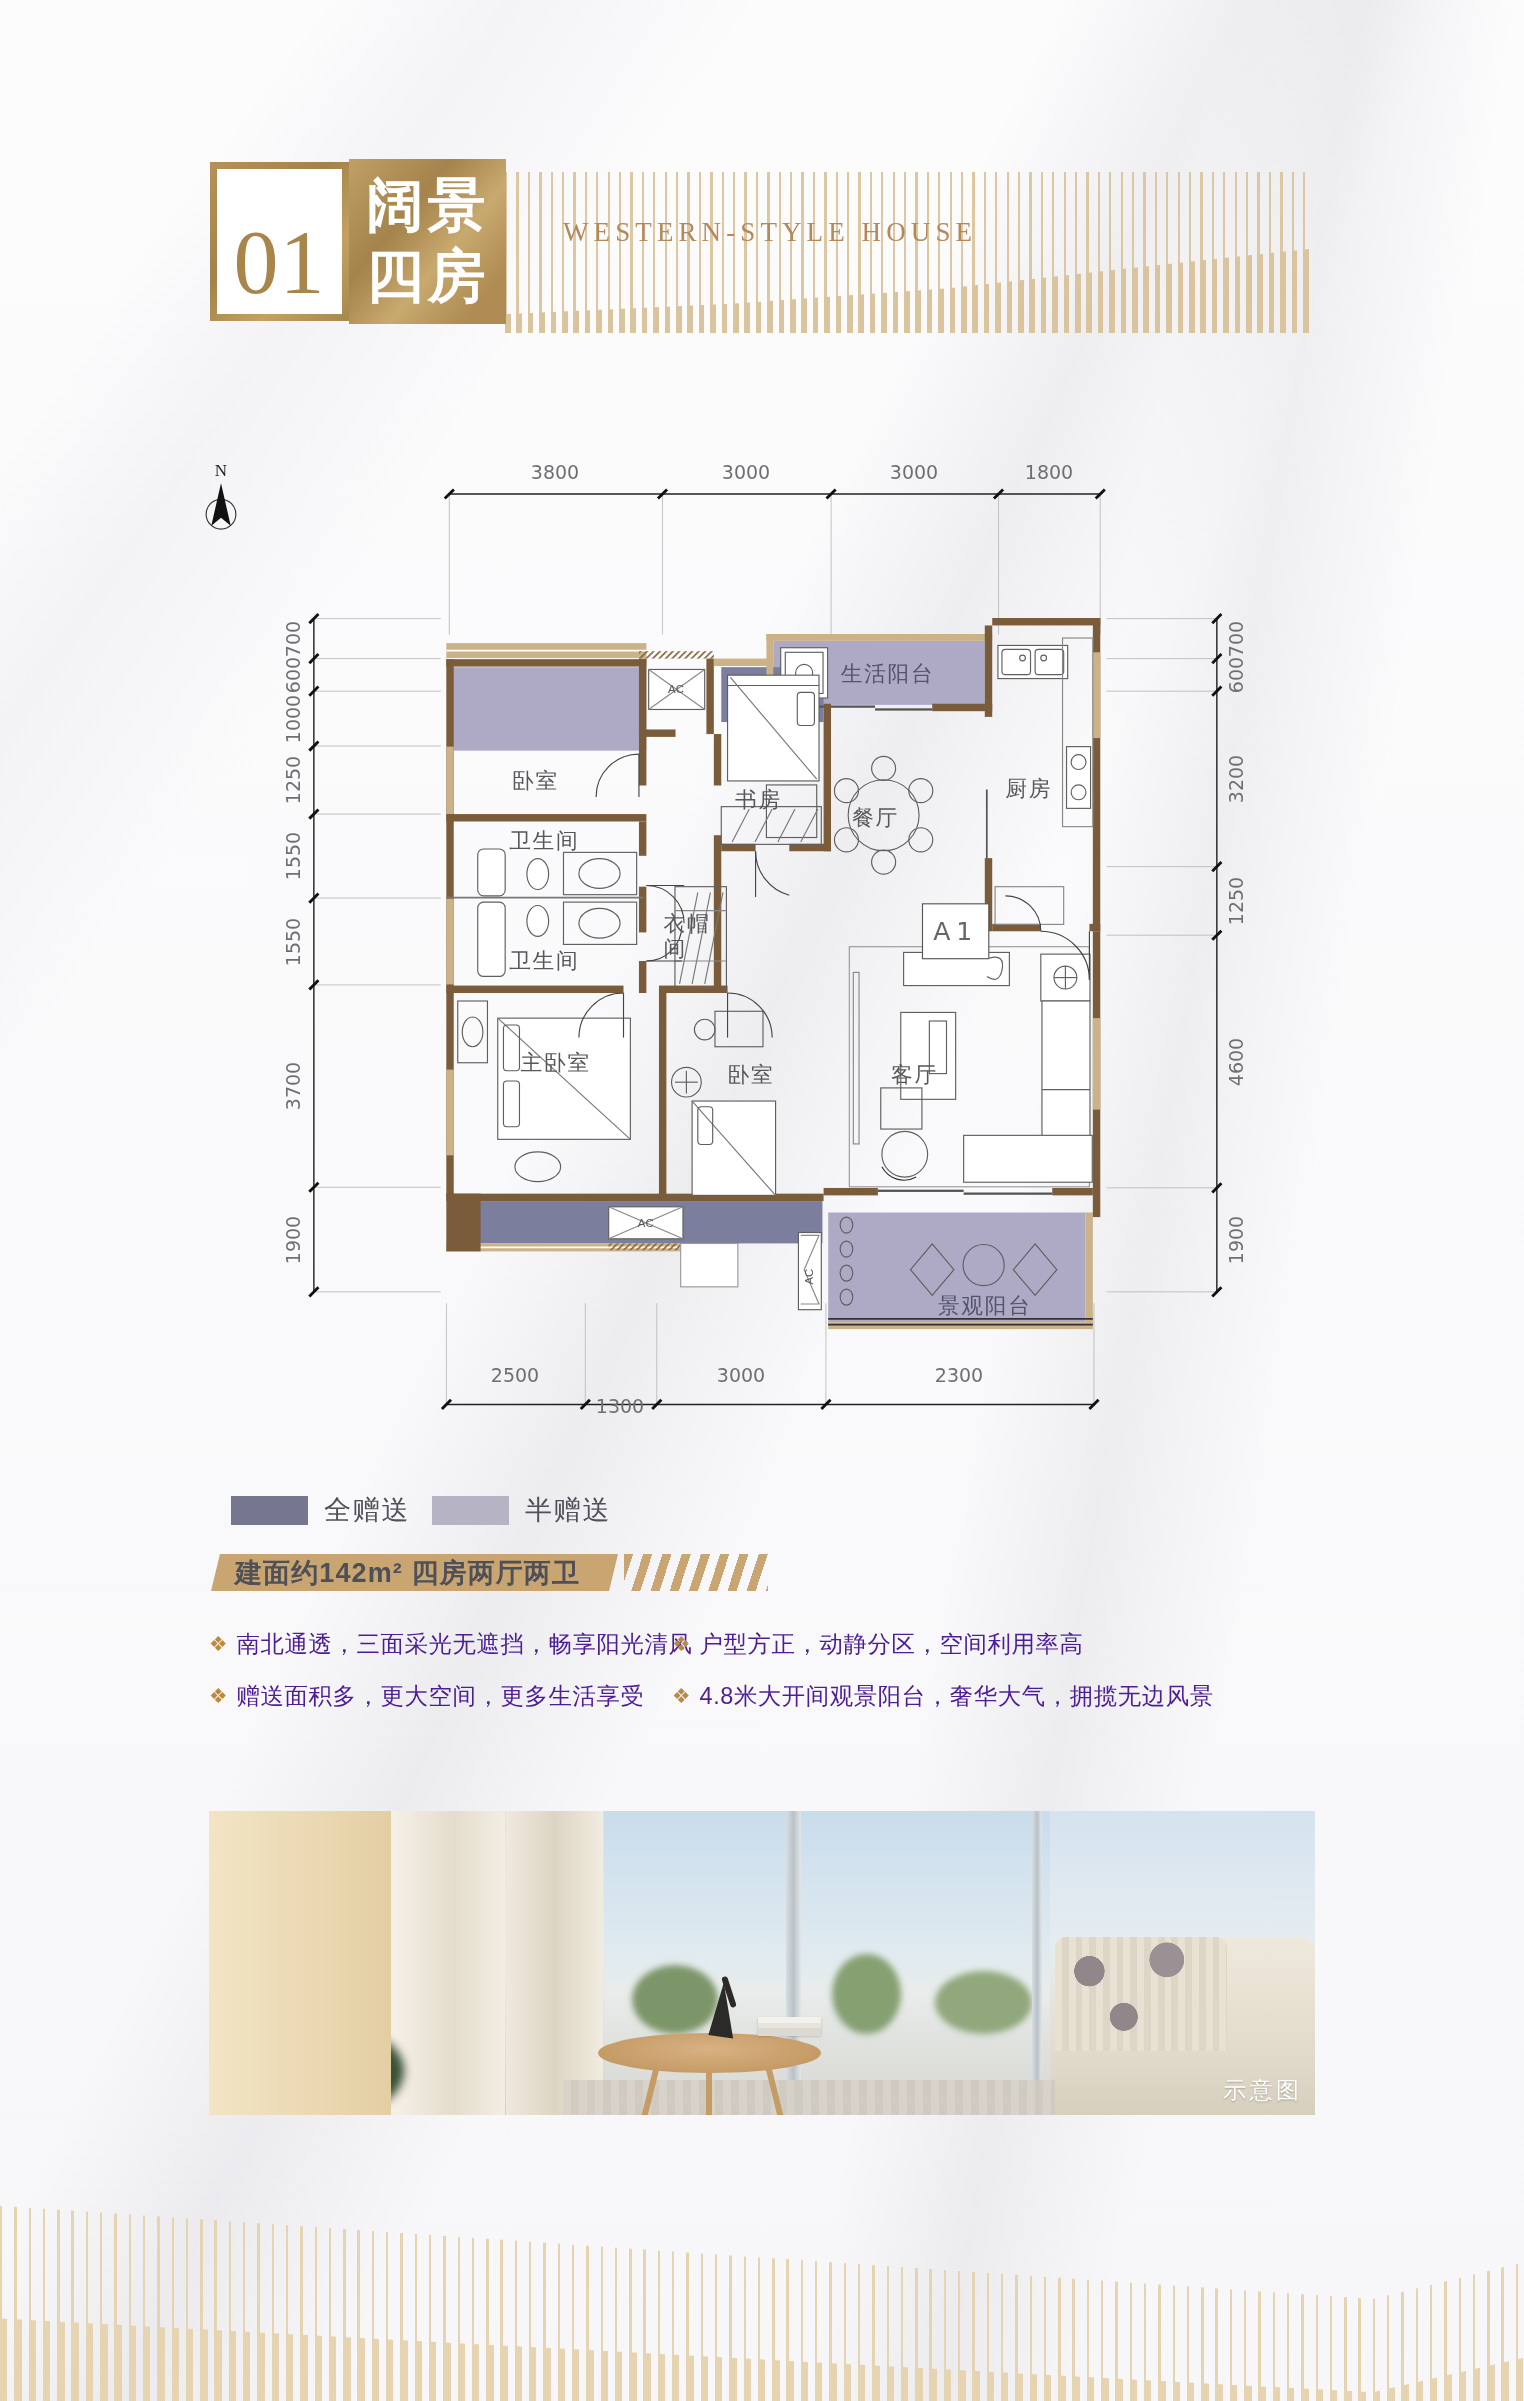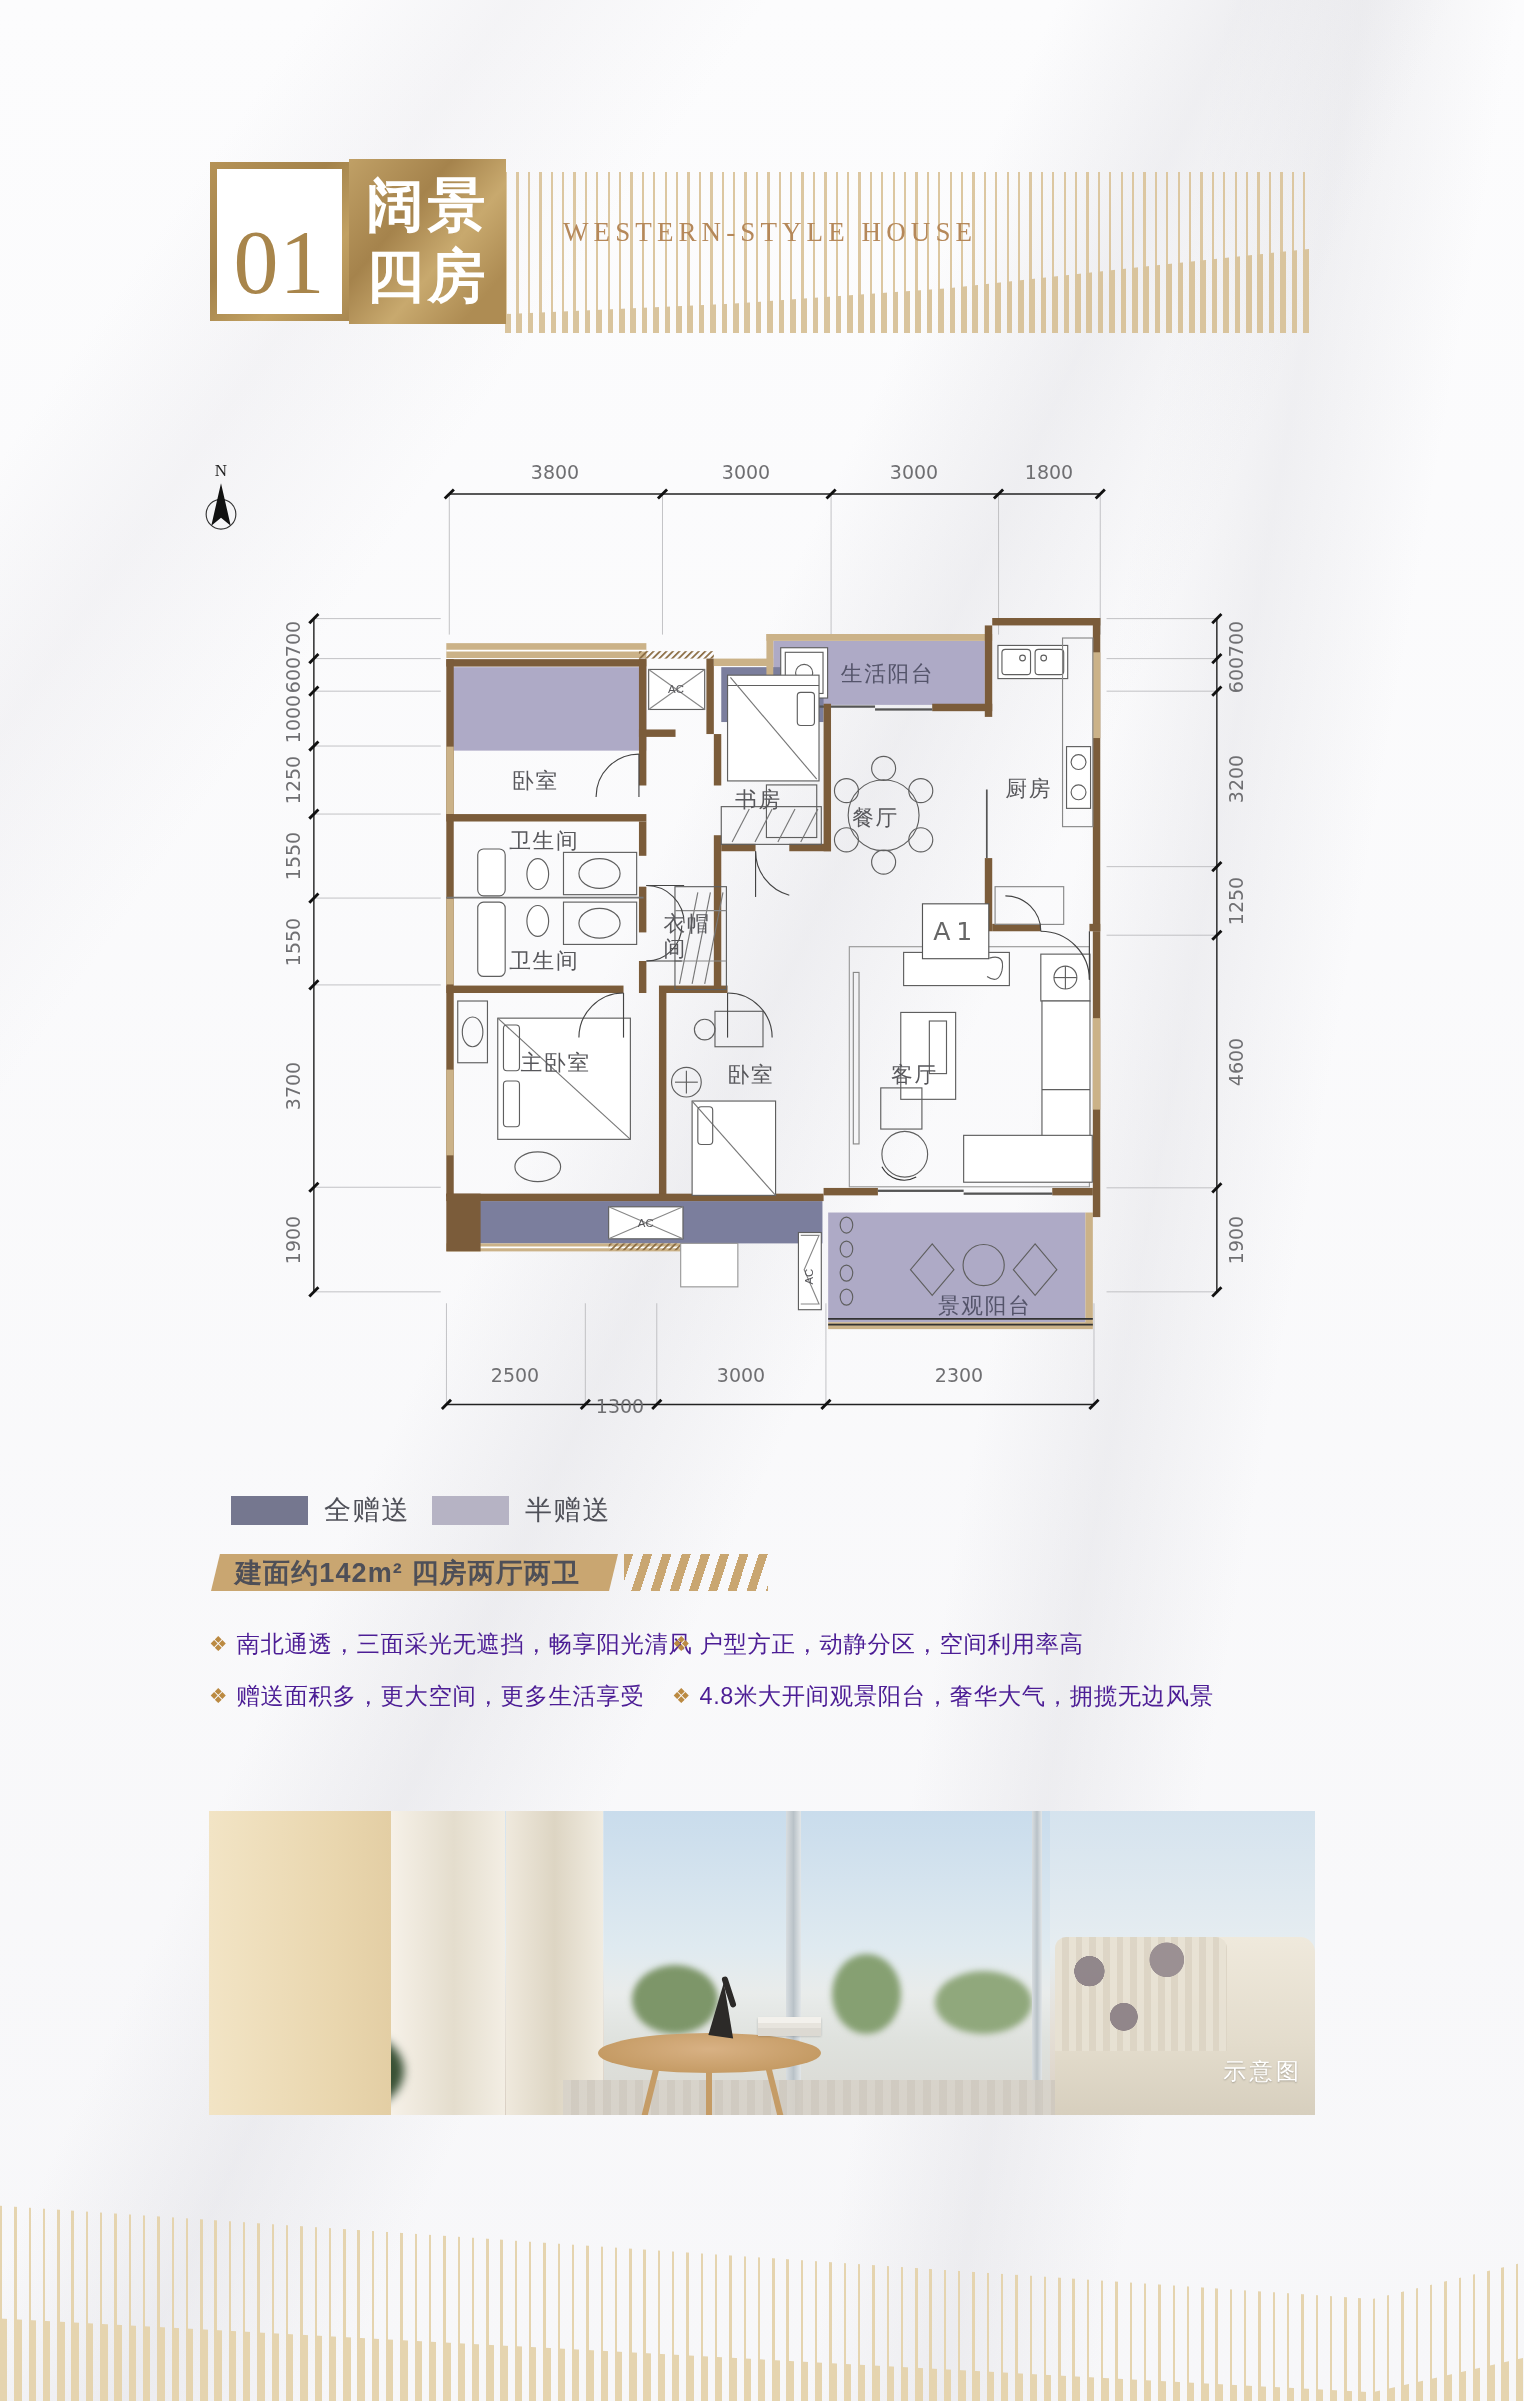--- a/index.html
+++ b/index.html
@@ -66,21 +66,21 @@
   .ph-table{position:absolute;left:389px;top:222px;width:223px;height:40px;background:radial-gradient(ellipse at 50% 40%,#d8b184,#c49a63 75%,#b3884f);border-radius:50%;}
   .ph-leg{position:absolute;width:5.7px;height:86px;background:#c59c66;}
   .ph-bird{position:absolute;left:503px;top:172px;width:0;height:0;border-left:8px solid rgba(0,0,0,0);border-right:17px solid rgba(0,0,0,0);border-bottom:54px solid #2c2a28;transform:rotate(8deg);}
   .ph-bird2{position:absolute;left:517px;top:165px;width:5.7px;height:32px;background:#2c2a28;transform:rotate(-18deg);border-radius:2.9px;}
   .ph-books{position:absolute;left:549px;top:206px;width:63px;height:19.4px;background:linear-gradient(180deg,#f3f1ec 0 5.7px,#e7e4dd 5.7px 11.4px,#dcd9d2 11.4px);box-shadow:0 1.1px 2.3px rgba(0,0,0,.2);}
   .ph-bottle{position:absolute;left:17px;top:86px;width:86px;height:240px;background:radial-gradient(ellipse at 50% 60%,#2a4d66,#16313f 80%);border-radius:34px 34px 5.7px 5.7px;filter:blur(4px);}
   .ph-bottle-neck{position:absolute;left:46px;top:23px;width:26px;height:91px;background:#274557;filter:blur(3.4px);}
   .ph-plant{position:absolute;left:69px;top:217px;width:126px;height:86px;background:radial-gradient(ellipse at 40% 50%,#4f6b46,#31482e 80%);border-radius:50%;filter:blur(4.6px);}
   .ph-sofa{position:absolute;left:846px;top:126px;width:260px;height:178px;background:linear-gradient(180deg,#efe9dc,#e3dccc 60%,#d7cfbe);border-radius:15px 15px 0 0;}
   .ph-throw{position:absolute;left:846px;top:126px;width:172px;height:114px;background:radial-gradient(circle at 20% 30%,#8d8287 0 15px,rgba(0,0,0,0) 15.4px),radial-gradient(circle at 65% 20%,#978c90 0 17px,rgba(0,0,0,0) 17.7px),radial-gradient(circle at 40% 70%,#8d8287 0 13.7px,rgba(0,0,0,0) 14.3px),repeating-linear-gradient(90deg,#e8e2d4 0 6.9px,#ddd5c5 6.9px 13.7px);border-radius:11.4px 11.4px 0 0;opacity:.95;}
-  .ph-caption{position:absolute;right:12.6px;bottom:28px;color:#fff;font-size:23px;letter-spacing:3.4px;text-shadow:0 0.6px 1.7px rgba(0,0,0,.25);}
+  .ph-caption{position:absolute;right:12.6px;bottom:9px;color:#fff;font-size:23px;letter-spacing:3.4px;text-shadow:0 0.6px 1.7px rgba(0,0,0,.25);}
 
   
   .fringe{left:0;top:2184px;width:1525px;height:217px;}
   .fringe .thin{position:absolute;inset:0;background:repeating-linear-gradient(90deg,#e5d4af 0 2.3px,rgba(0,0,0,0) 2.3px 14.3px);clip-path:polygon(0 10%,90% 53%,100% 36%,100% 100%,0 100%);}
   .fringe .thick{position:absolute;inset:0;background:repeating-linear-gradient(90deg,#e5d4af 0 7.4px,rgba(0,0,0,0) 7.4px 14.3px);clip-path:polygon(0 62%,90% 96%,100% 80%,100% 100%,0 100%);}
 </style>
 </head>
 <body>
 
 <div id="canvas">

